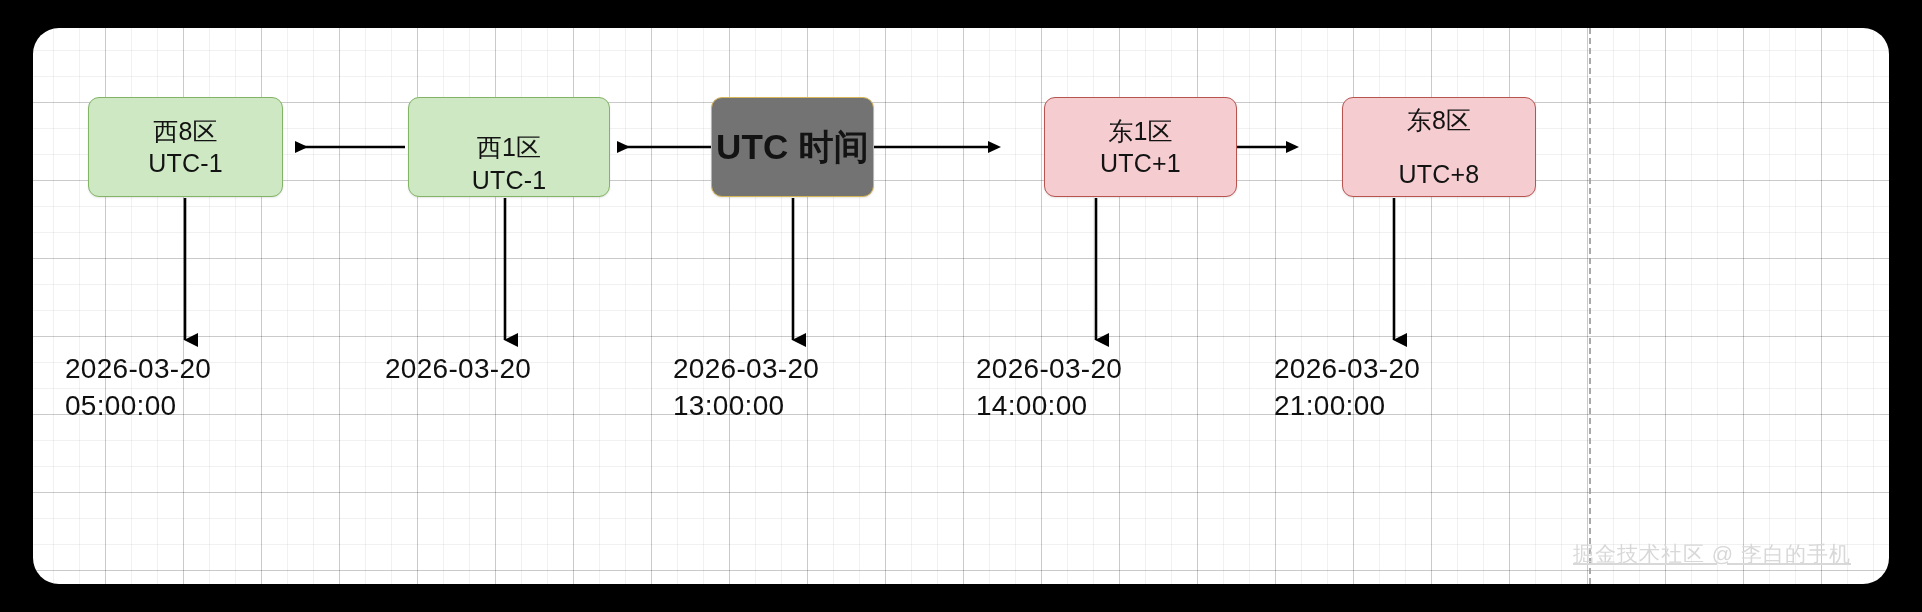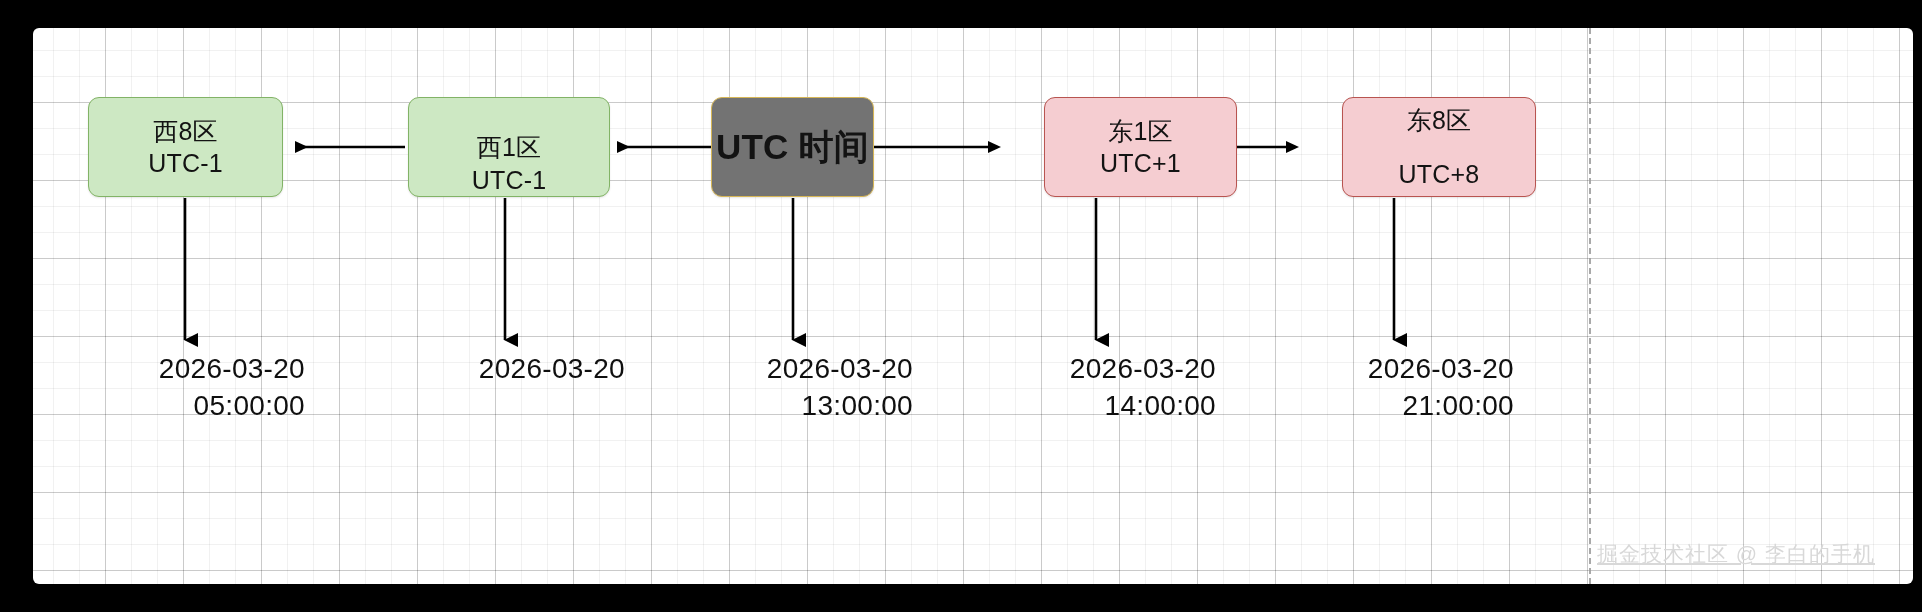--- a/index.html
+++ b/index.html
@@ -21,24 +21,23 @@
     background: #000000;
   }
 
   
   #panel {
     position: absolute;
     left: 33px;
     top: 28px;
     width: 1856px;
     height: 556px;
-    border-radius: 6px;
+    border-radius: 26px;
     background: #ffffff;
     overflow: hidden;
-    padding-left: 24px;
   }
 
   
   #grid {
     position: absolute;
     inset: 0;
     background-image:
       linear-gradient(to right,  rgba(0,0,0,0.16) 1px, transparent 1px),
       linear-gradient(to bottom, rgba(0,0,0,0.16) 1px, transparent 1px),
       linear-gradient(to right,  rgba(0,0,0,0.055) 1px, transparent 1px),
@@ -102,21 +101,21 @@
   .node.yellow {
     background: #737373;
     border: 1.6px solid #d6b656;
     font-weight: bold;
     font-size: 35px;
   }
 
   
   .stamp {
     position: absolute;
-    text-align: right;
+    text-align: left;
     color: #0f0f0f;
     font-size: 28px;
     line-height: 1.33;
     white-space: nowrap;
     letter-spacing: 0.3px;
   }
   .stamp .ln { display: block; }
 
   
   #watermark {

